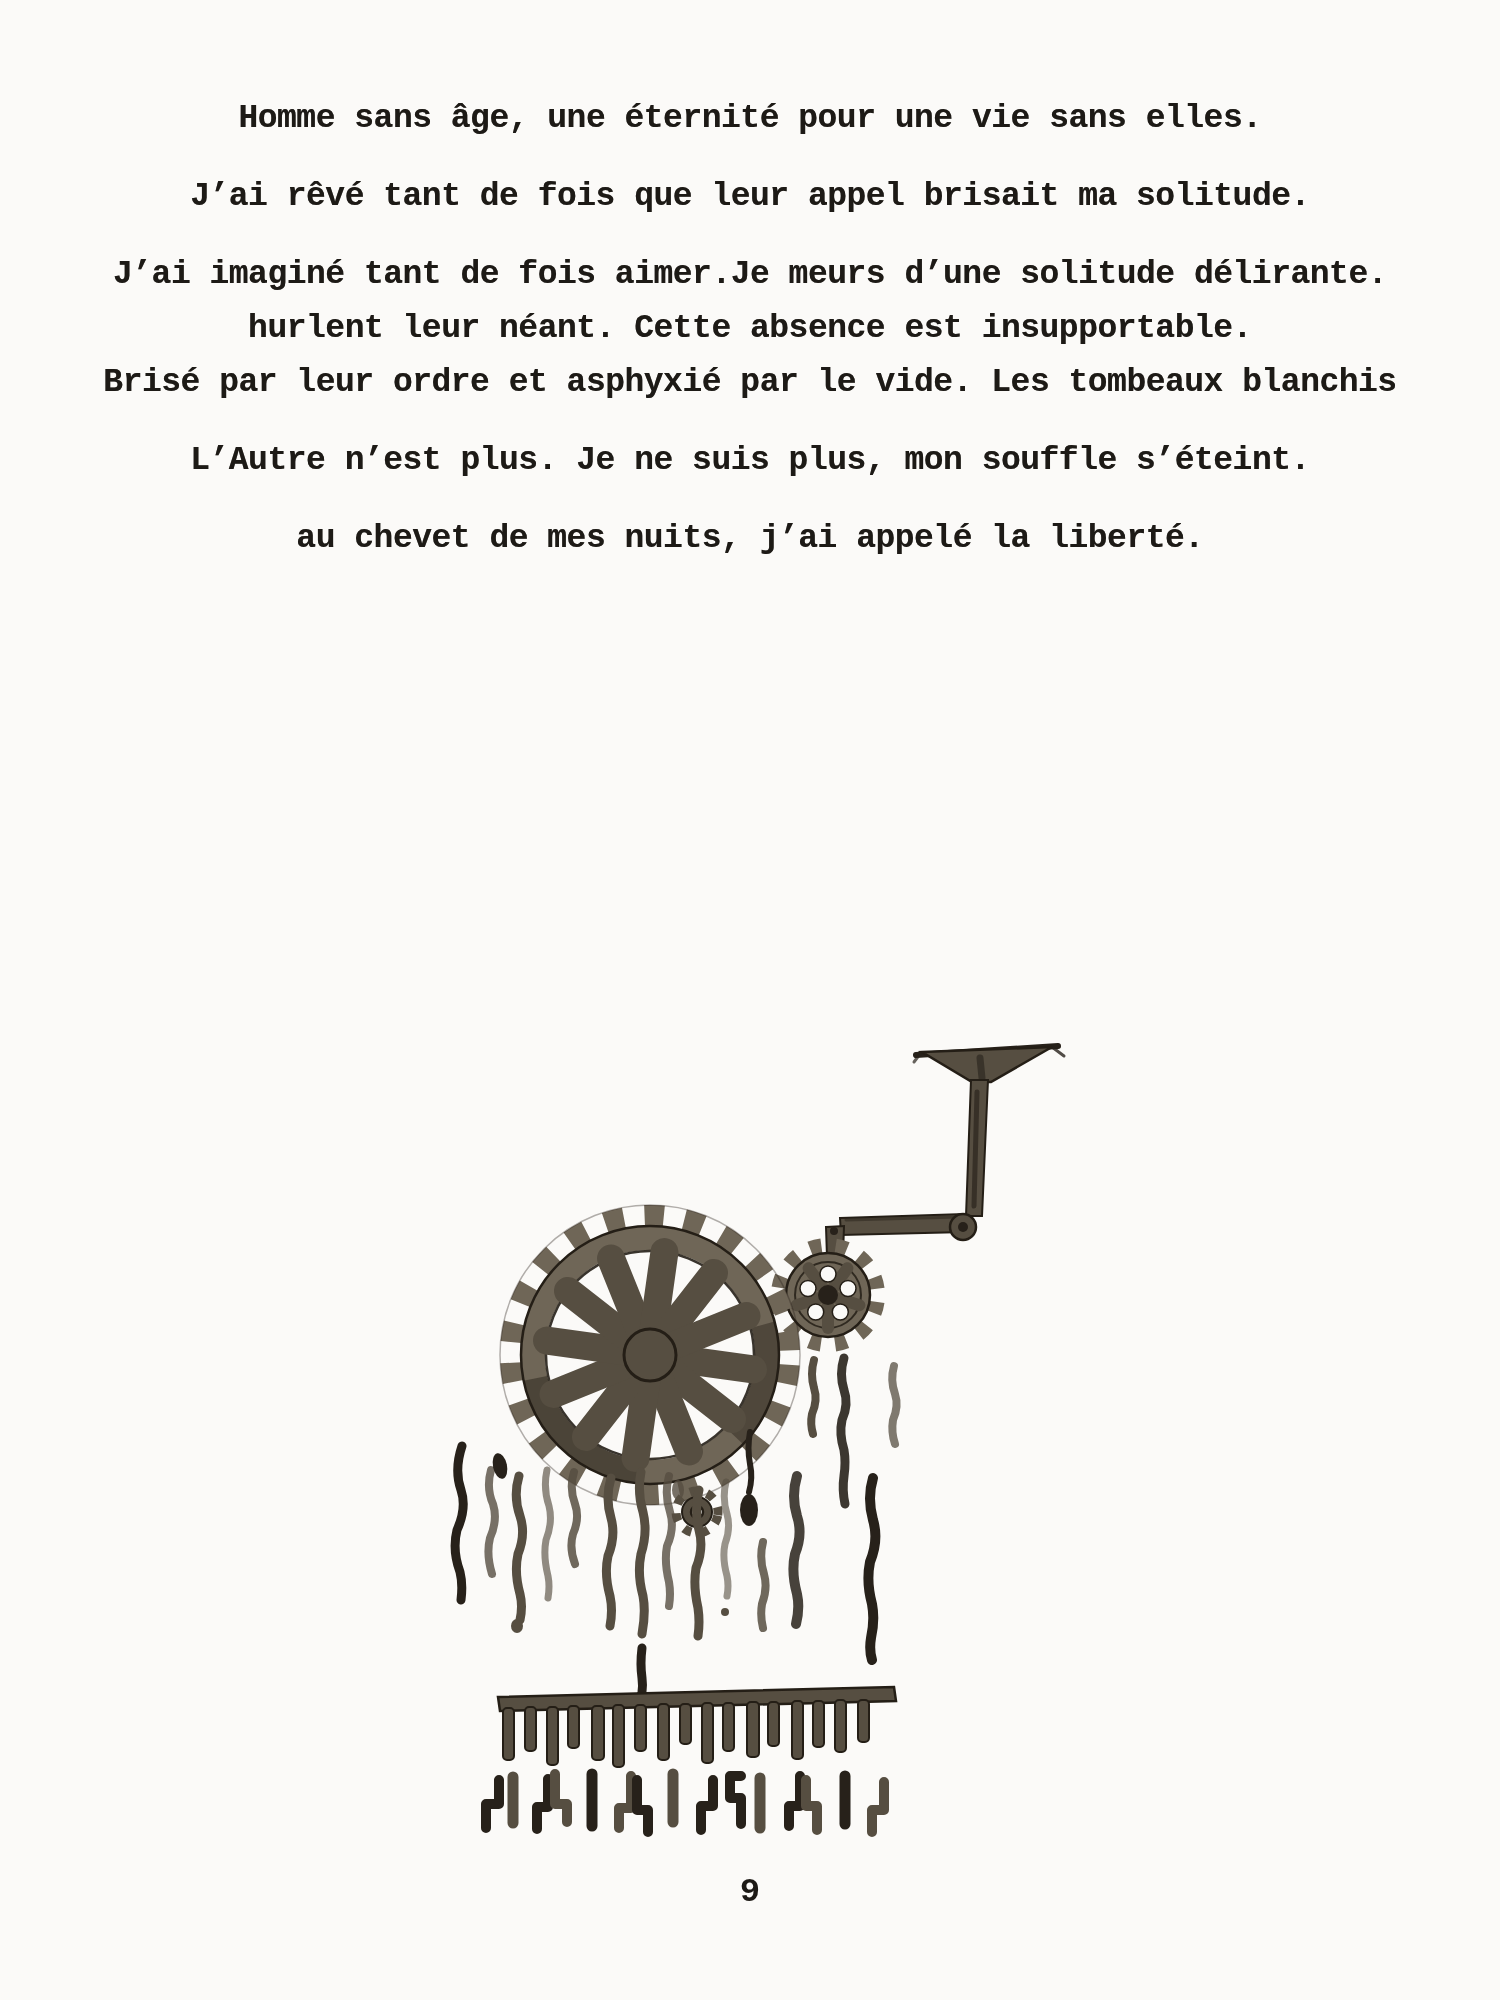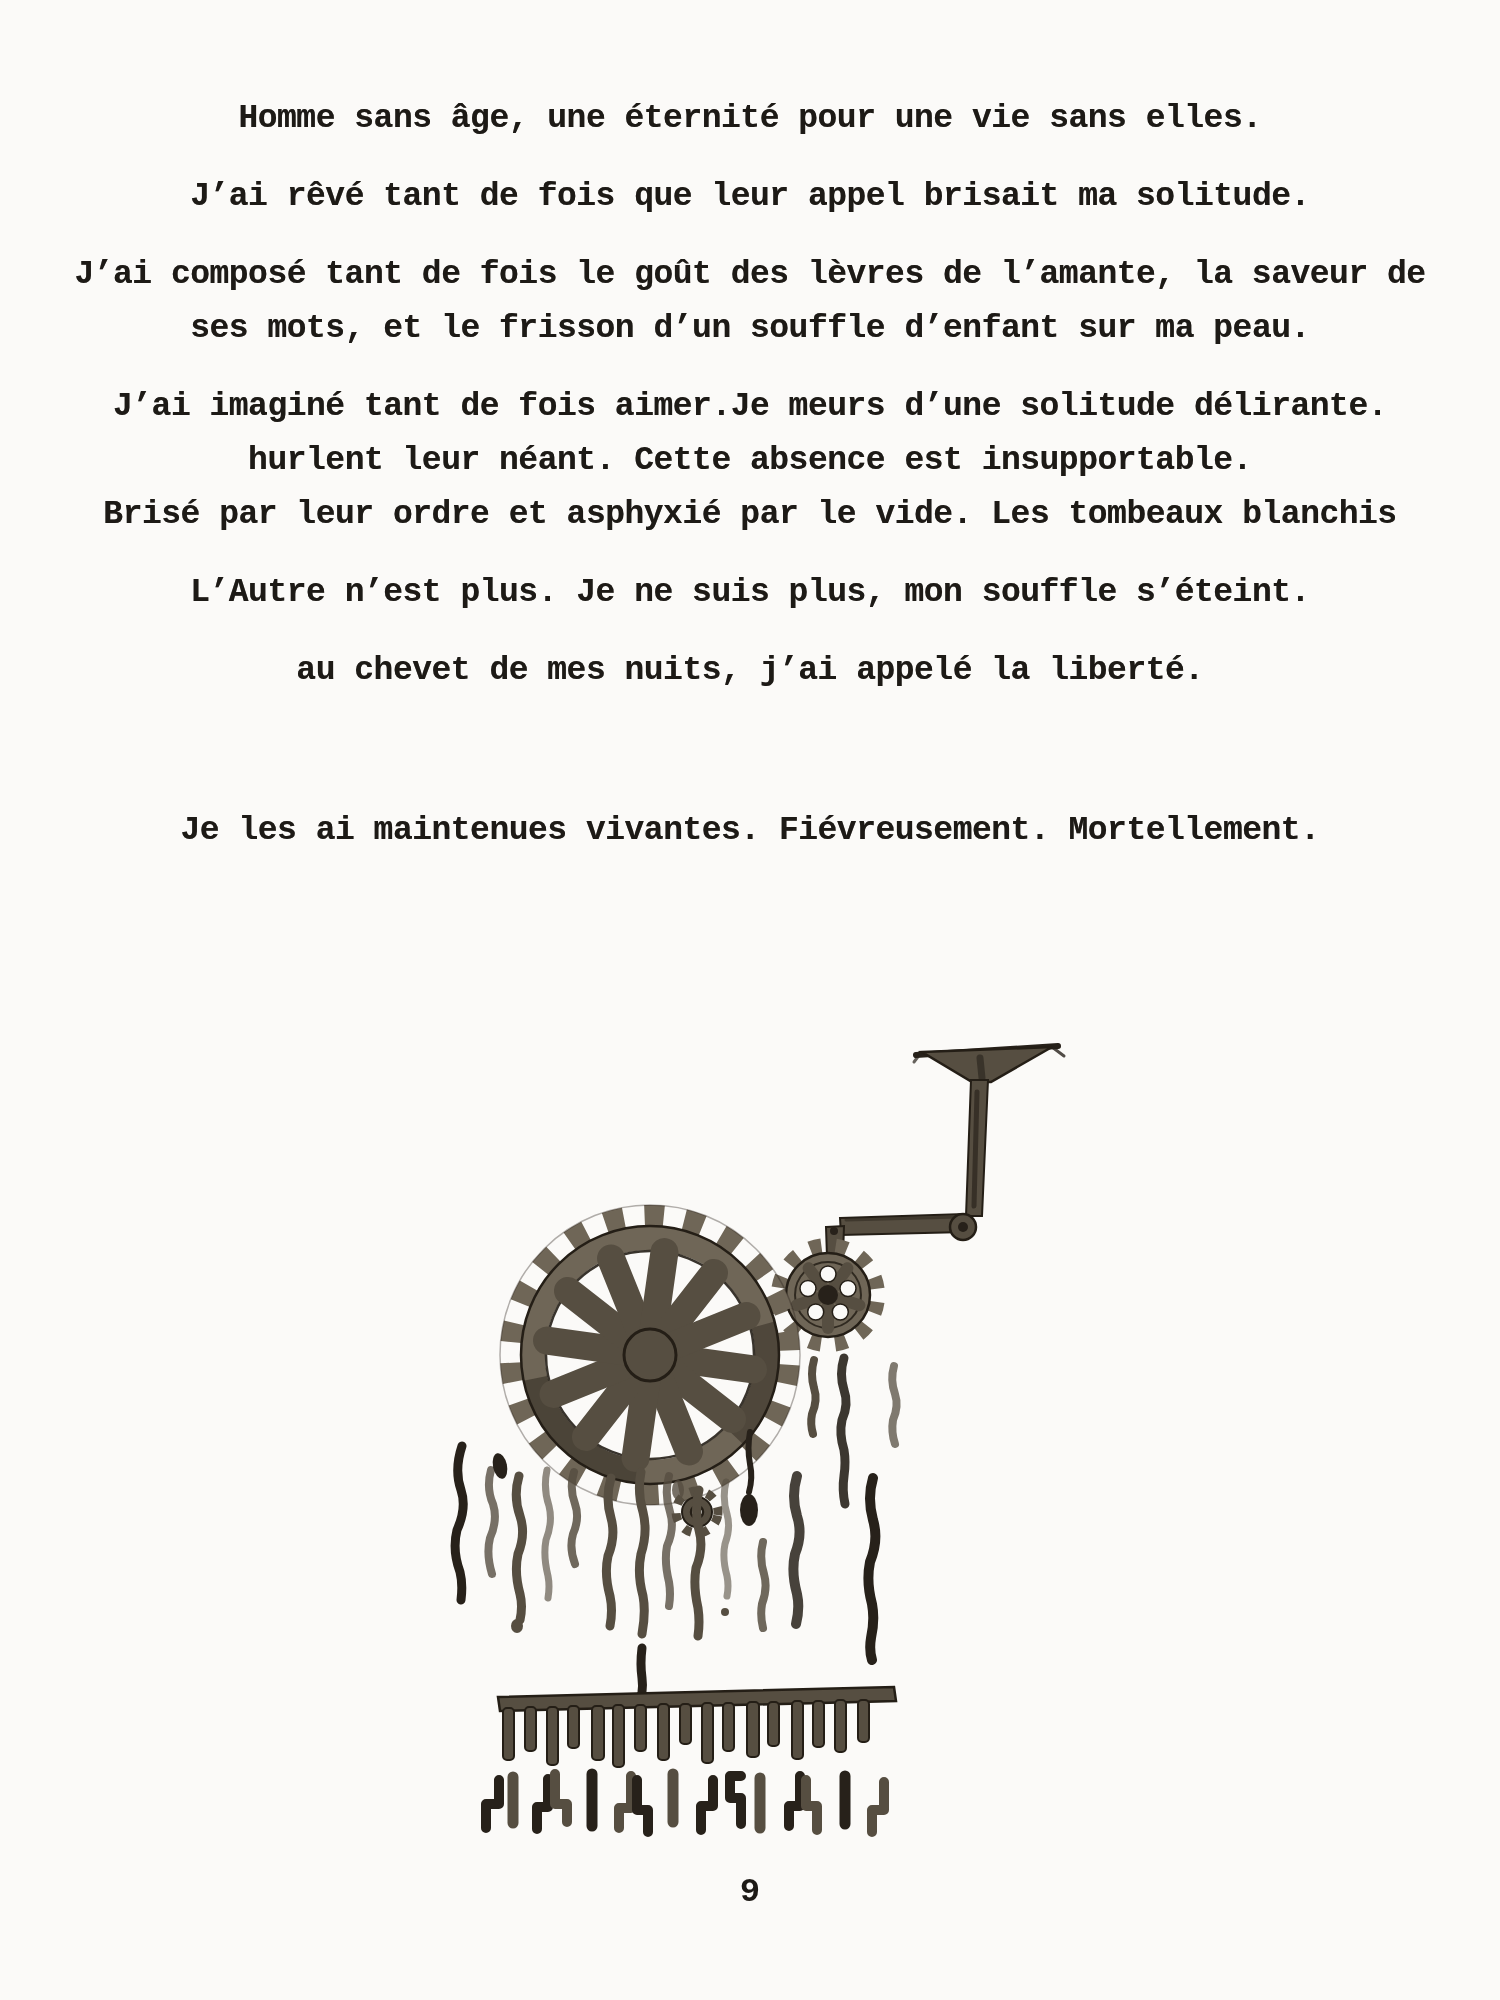--- a/index.html
+++ b/index.html
@@ -37,36 +37,29 @@
 <div class="page">
 
   <div class="text-block">
     <div class="para">
       <div class="line">Homme sans âge, une éternité pour une vie sans elles.</div>
     </div>
     <div class="para">
       <div class="line">J’ai rêvé tant de fois que leur appel brisait ma solitude.</div>
     </div>
     <div class="para">
-      <div class="line">J’ai composé tant de fois le goût des lèvres de l’amante, la saveur de</div>
-      <div class="line">ses mots, et le frisson d’un souffle d’enfant sur ma peau.</div>
-    </div>
-    <div class="para">
       <div class="line">J’ai imaginé tant de fois aimer.Je meurs d’une solitude délirante.</div>
       <div class="line">hurlent leur néant. Cette absence est insupportable.</div>
       <div class="line">Brisé par leur ordre et asphyxié par le vide. Les tombeaux blanchis</div>
     </div>
     <div class="para">
       <div class="line">L’Autre n’est plus. Je ne suis plus, mon souffle s’éteint.</div>
     </div>
     <div class="para">
       <div class="line">au chevet de mes nuits, j’ai appelé la liberté.</div>
-    </div>
-    <div class="para big-gap">
-      <div class="line">Je les ai maintenues vivantes. Fiévreusement. Mortellement.</div>
     </div>
   </div>
 
   <svg class="illustration" viewBox="0 0 660 820" xmlns="http://www.w3.org/2000/svg">
 
     <g>
       <path class="t-dark rnd" d="M496,35 L638,26" stroke-width="6" fill="none"></path>
       <path class="t-dark rnd" d="M632,27 l12,9" stroke-width="3" fill="none" opacity=".8"></path>
       <path class="t-dark rnd" d="M500,34 l-6,8" stroke-width="3" fill="none" opacity=".7"></path>
       <polygon class="shade-f o" points="502,32 632,27 571,62 552,62" stroke-width="2.5"></polygon>

